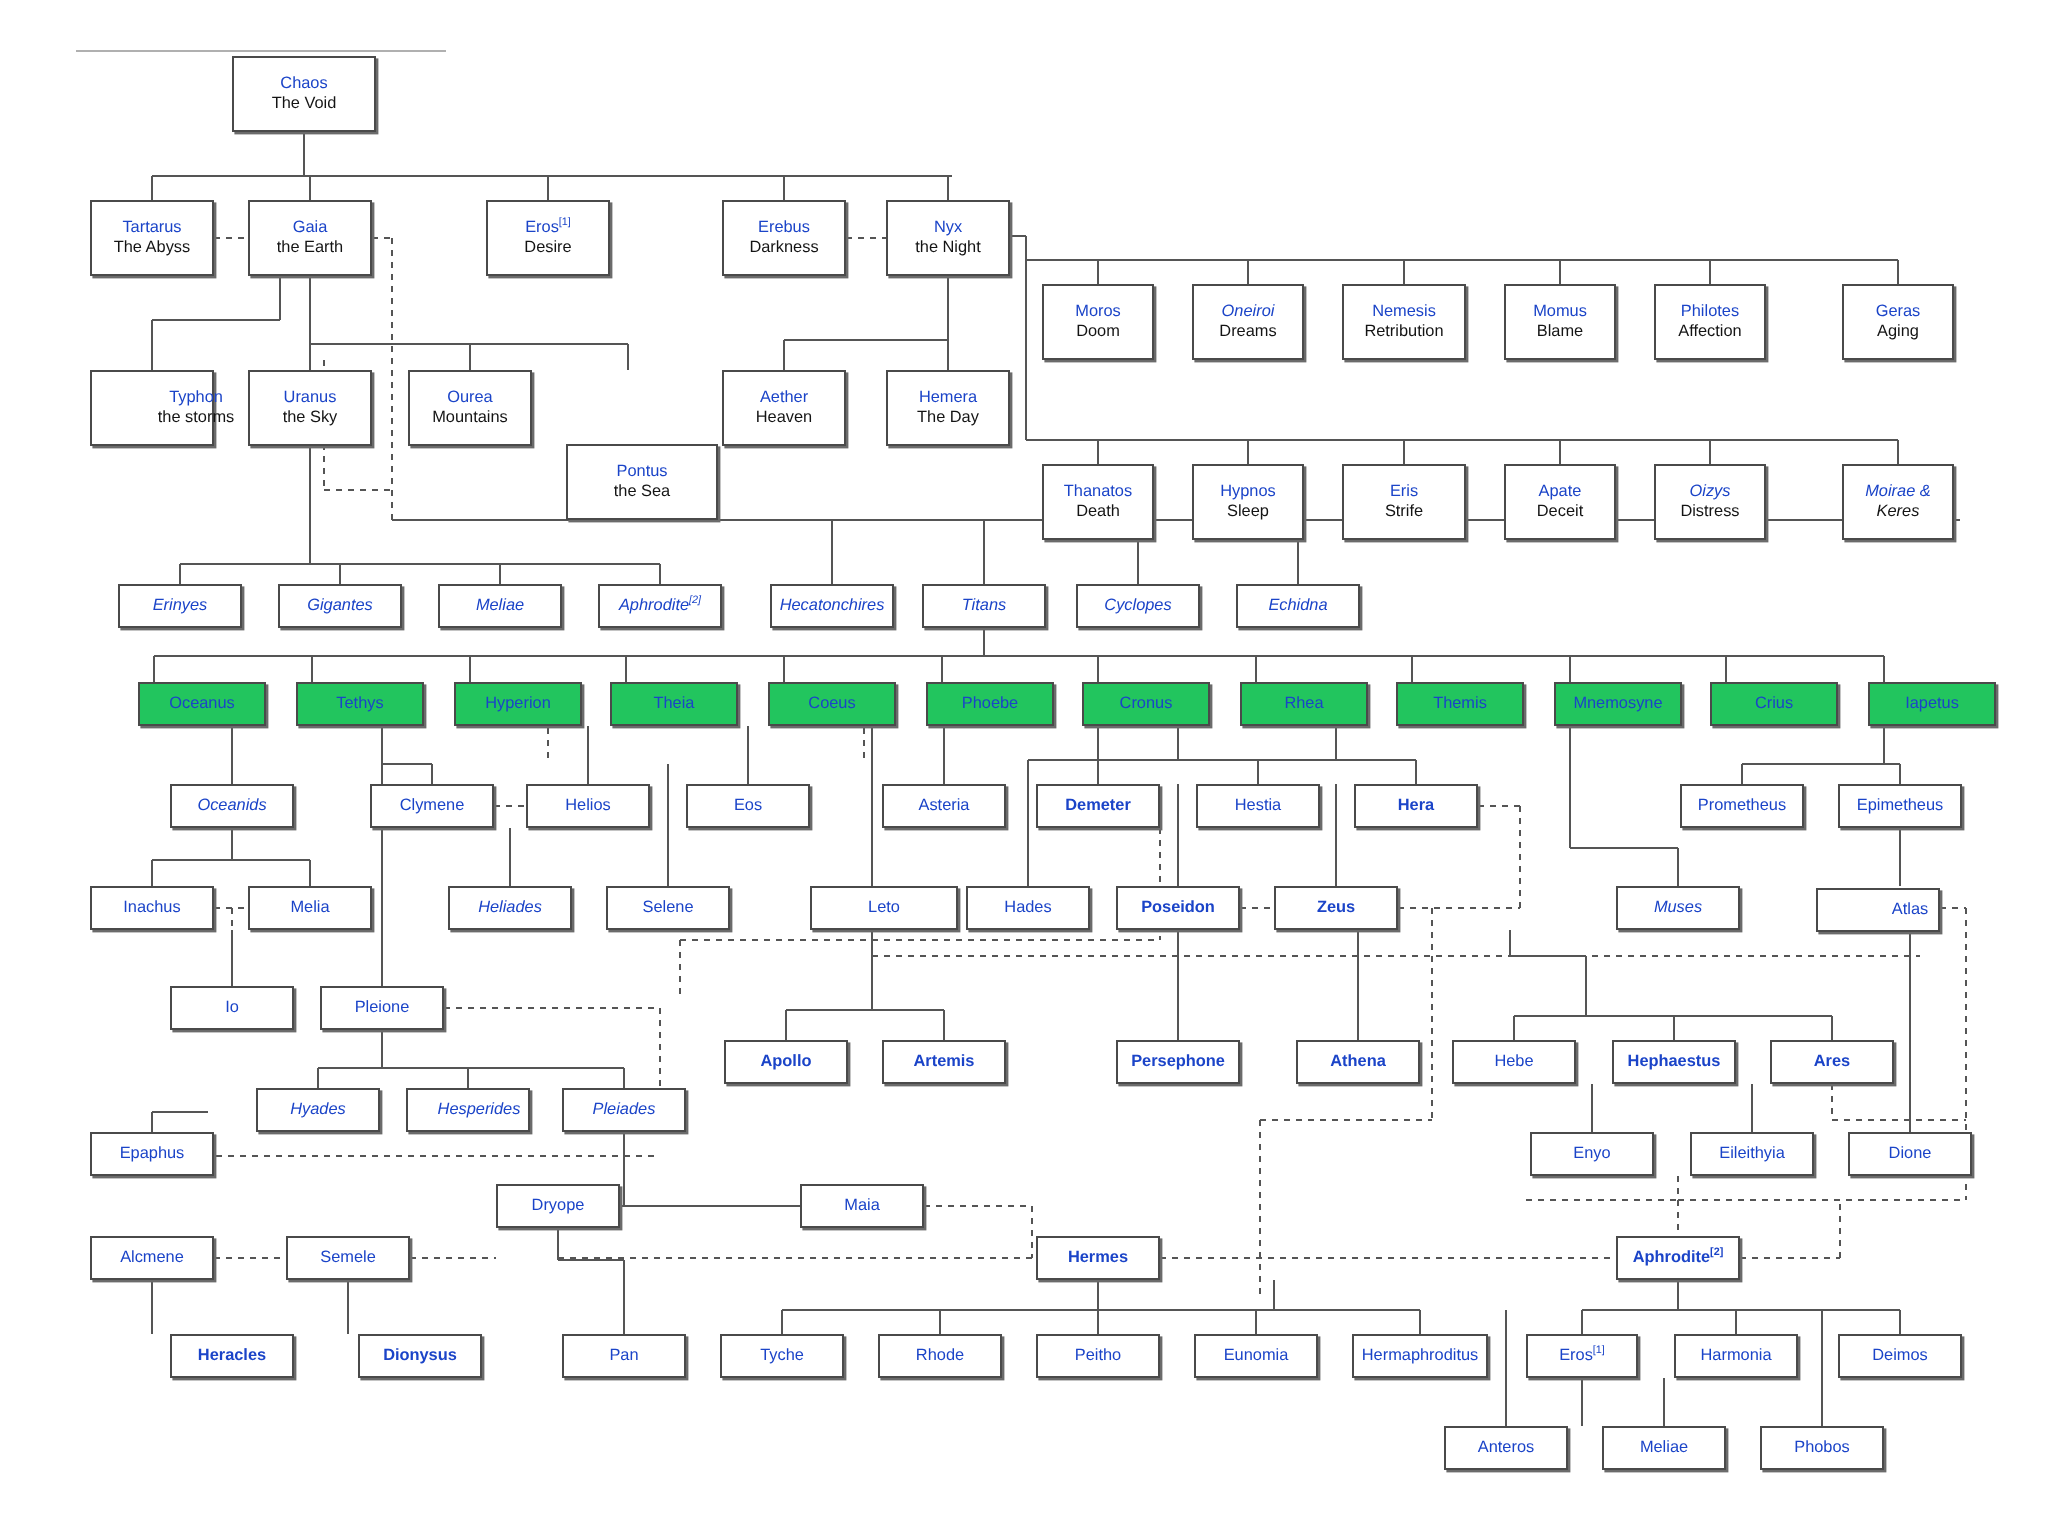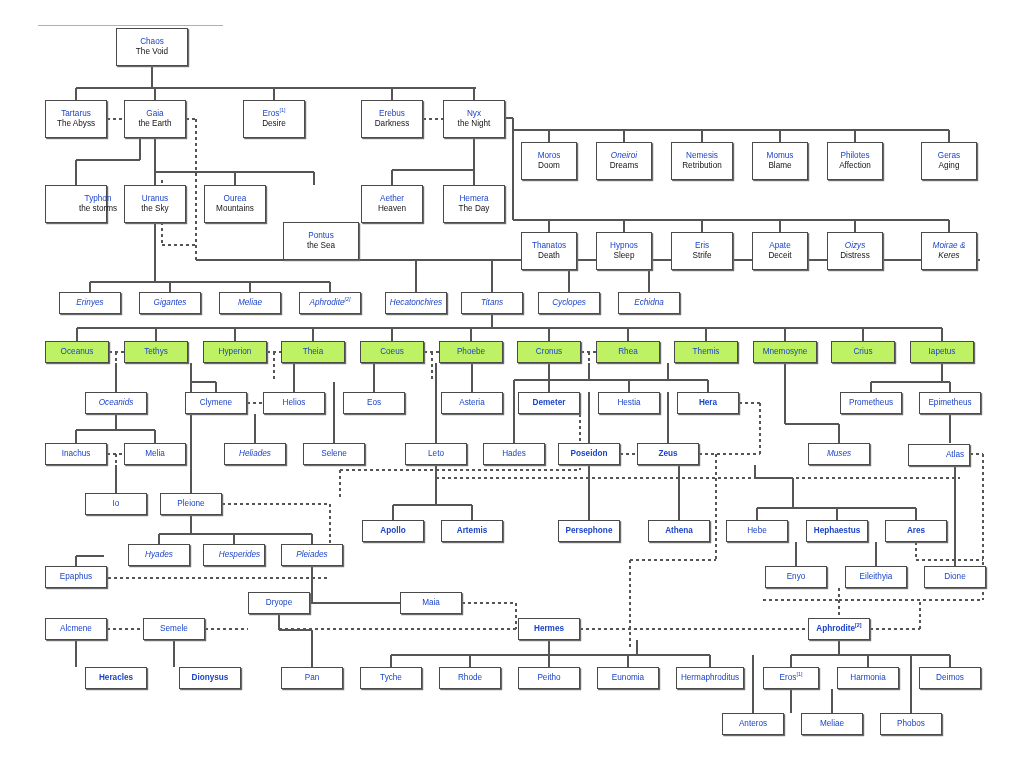--- a/index.html
+++ b/index.html
@@ -24,21 +24,21 @@
     align-items:center;
     justify-content:center;
     color:#1b44c8;
     font-size:8.2px;
     line-height:10.5px;
     text-align:center;
     z-index:5;
   }
   .node .nm{white-space:nowrap;}
   .node .sub{color:#141414;white-space:nowrap;}
-  .node.green{background:#bef264;}
+  .node.green{background:#22c55e;margin-left:24px;}
   .node.ital .nm{font-style:italic;}
   .node.bold .nm{font-weight:bold;}
   .node sup{font-size:5.4px;vertical-align:super;line-height:0;}
 </style>
 </head>
 <body>
 
 <div id="stage">
 
   <div id="hrule"></div>
@@ -370,21 +370,21 @@
       </div>
       <div class="node" style="left: 124px; top: 443px; width: 62px; height: 22px;">
         <span class="nm">Melia</span>
       </div>
       <div class="node ital" style="left: 224px; top: 443px; width: 62px; height: 22px;">
         <span class="nm">Heliades</span>
       </div>
       <div class="node" style="left: 303px; top: 443px; width: 62px; height: 22px;">
         <span class="nm">Selene</span>
       </div>
-      <div class="node" style="left: 405px; top: 443px; width: 62px; height: 22px;">
+      <div class="node" style="left: 405px; top: 443px; width: 74px; height: 22px;">
         <span class="nm">Leto</span>
       </div>
       <div class="node" style="left: 483px; top: 443px; width: 62px; height: 22px;">
         <span class="nm">Hades</span>
       </div>
       <div class="node bold" style="left: 558px; top: 443px; width: 62px; height: 22px;">
         <span class="nm">Poseidon</span>
       </div>
       <div class="node bold" style="left: 637px; top: 443px; width: 62px; height: 22px;">
         <span class="nm">Zeus</span>

